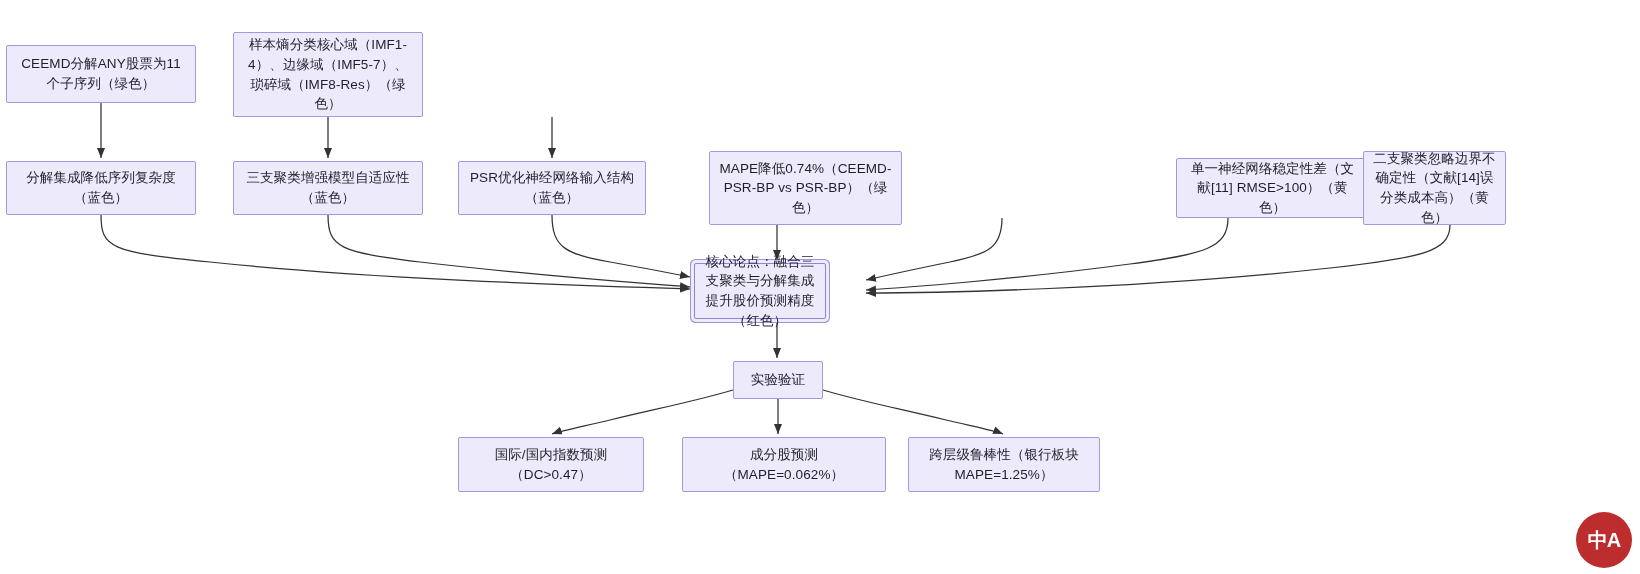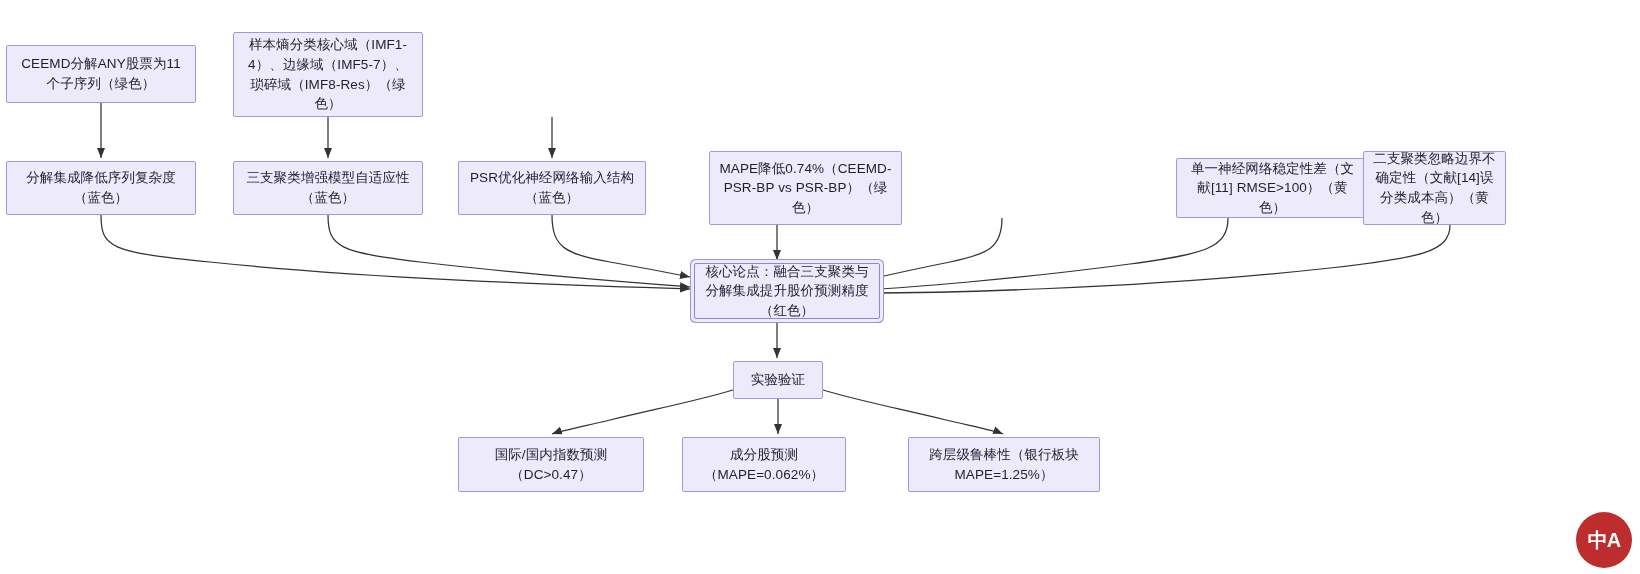--- a/index.html
+++ b/index.html
@@ -118,33 +118,33 @@
 
 
   <div class="node" style="left:1132px;top:158px;width:193px;height:60px;margin-left:44px;">
     <span class="txt">单一神经网络稳定性差（文献[11] RMSE&gt;100）（黄色）</span>
   </div>
 
   <div class="node" style="left:1363px;top:151px;width:143px;height:74px;">
     <span class="txt">二支聚类忽略边界不确定性（文献[14]误分类成本高）（黄色）</span>
   </div>
 
-  <div class="node core" style="left:694px;top:263px;width:186px;height:56px;">
+  <div class="node core" style="left:694px;top:263px;width:132px;height:56px;">
     <span class="txt">核心论点：融合三支聚类与分解集成提升股价预测精度（红色）</span>
   </div>
 
   <div class="node" style="left:733px;top:361px;width:90px;height:38px;">
     <span class="txt">实验验证</span>
   </div>
 
   <div class="node" style="left:458px;top:437px;width:186px;height:55px;">
     <span class="txt">国际/国内指数预测（DC&gt;0.47）</span>
   </div>
 
-  <div class="node" style="left:682px;top:437px;width:164px;height:55px;">
+  <div class="node" style="left:682px;top:437px;width:204px;height:55px;">
     <span class="txt">成分股预测（MAPE=0.062%）</span>
   </div>
 
   <div class="node" style="left:908px;top:437px;width:192px;height:55px;">
     <span class="txt">跨层级鲁棒性（银行板块MAPE=1.25%）</span>
   </div>
 
   <div class="watermark">
     <span>中A</span>
   </div>

